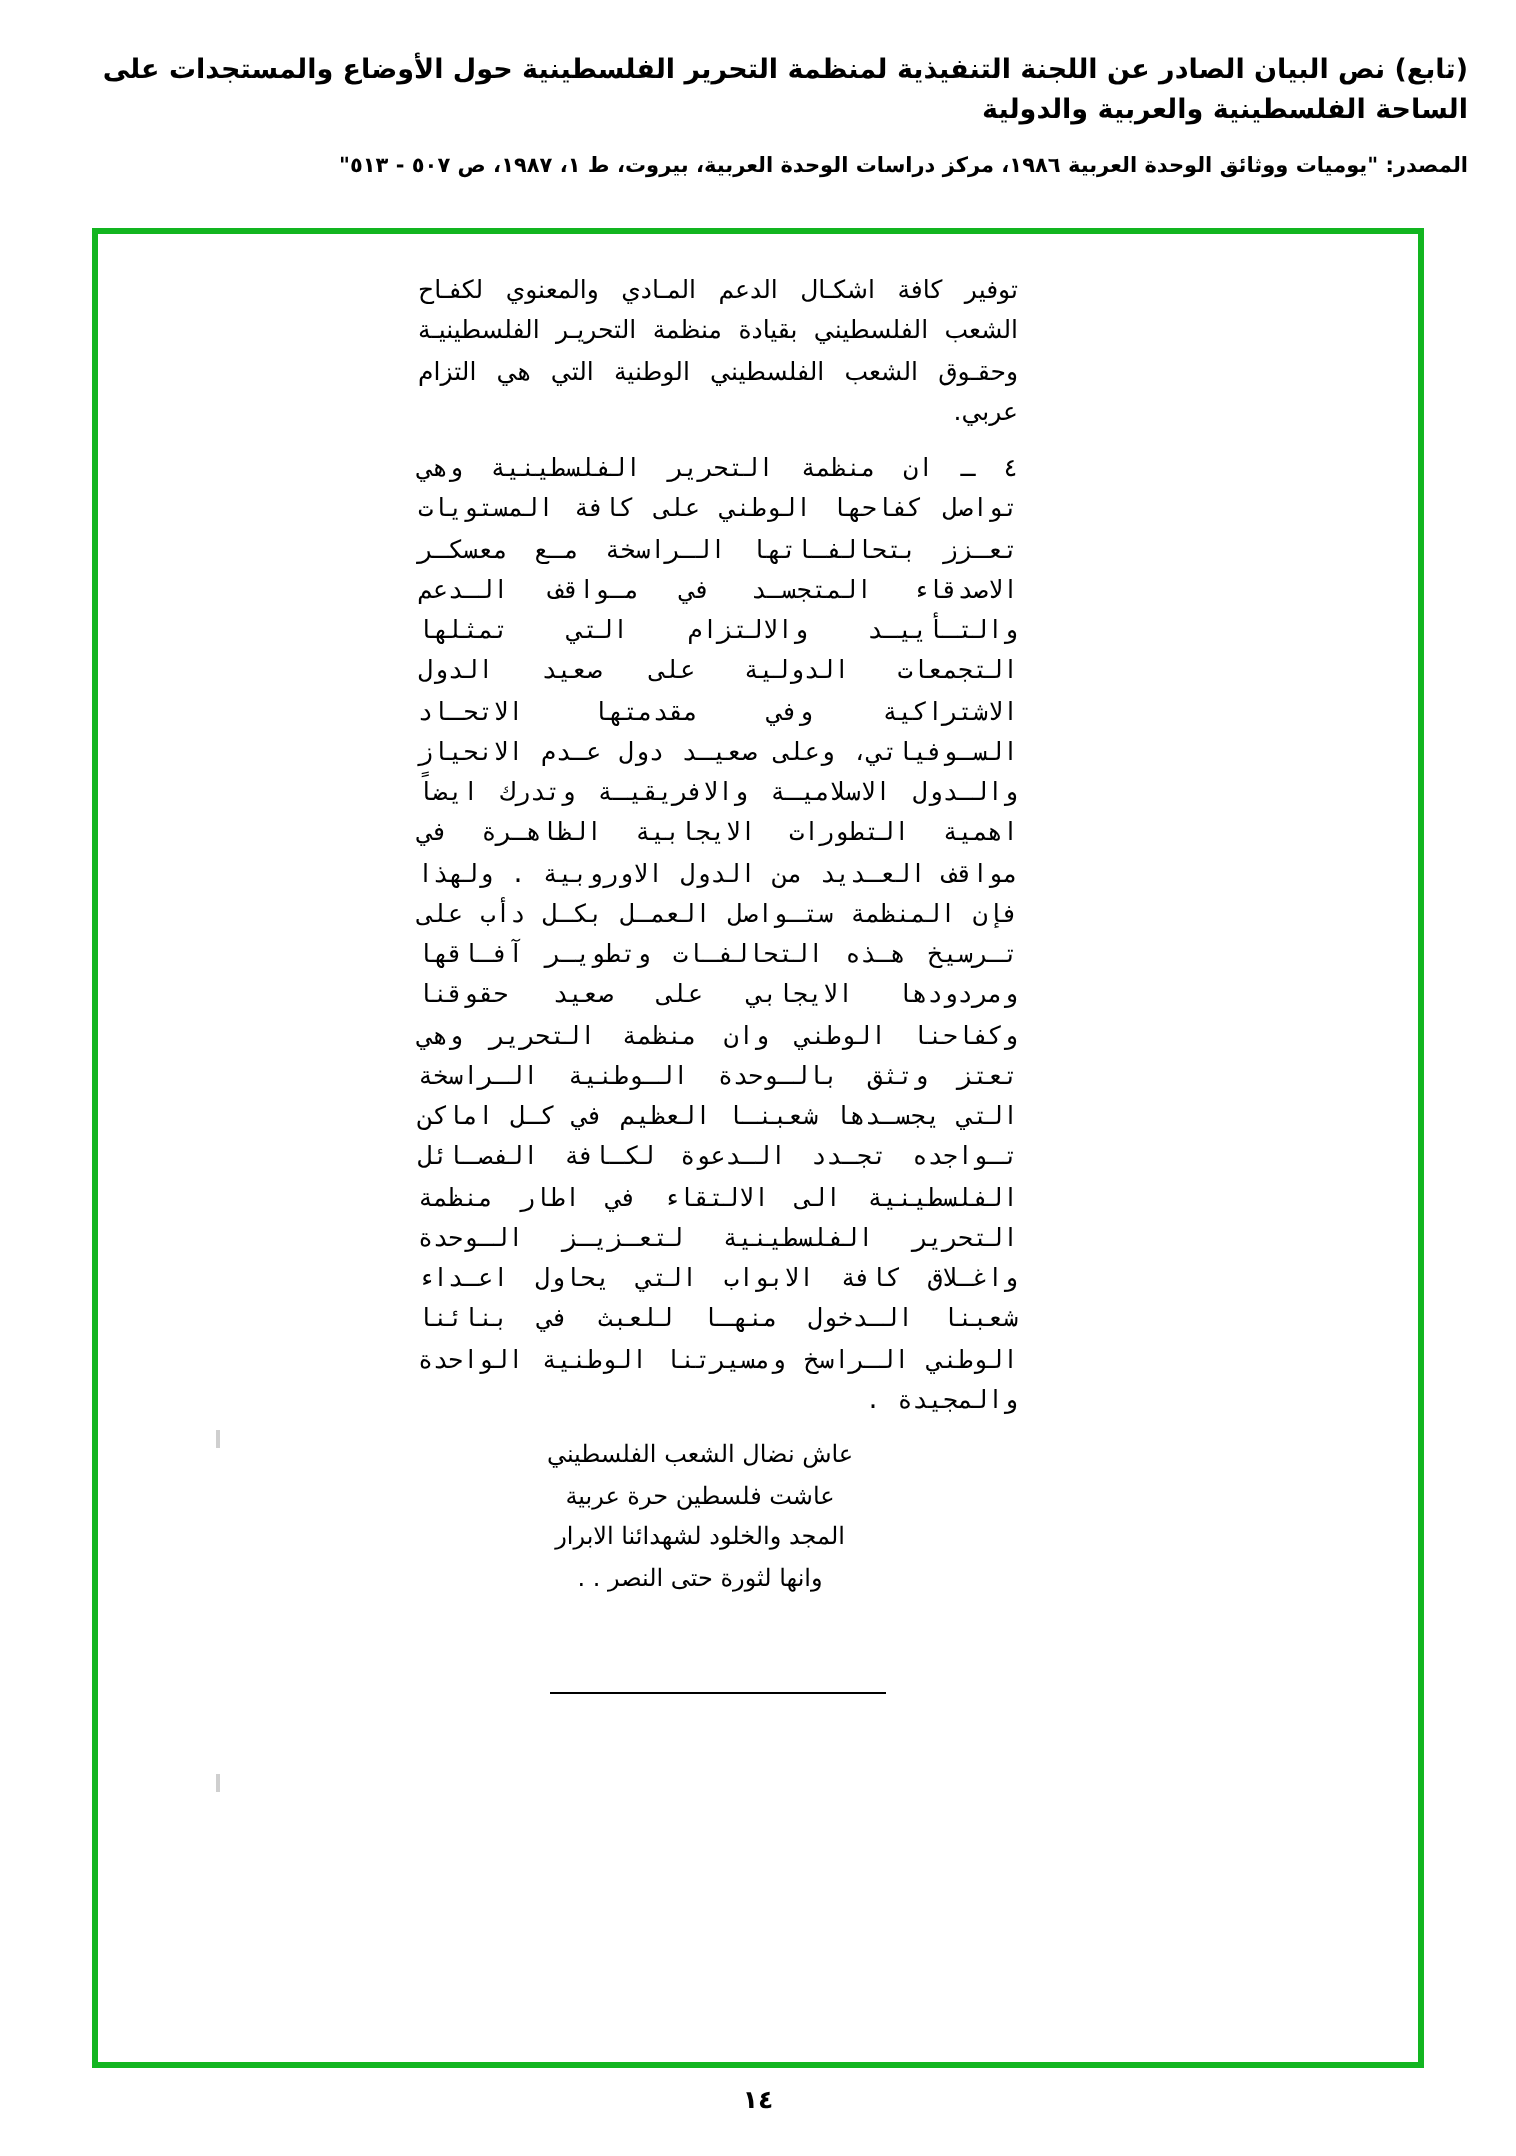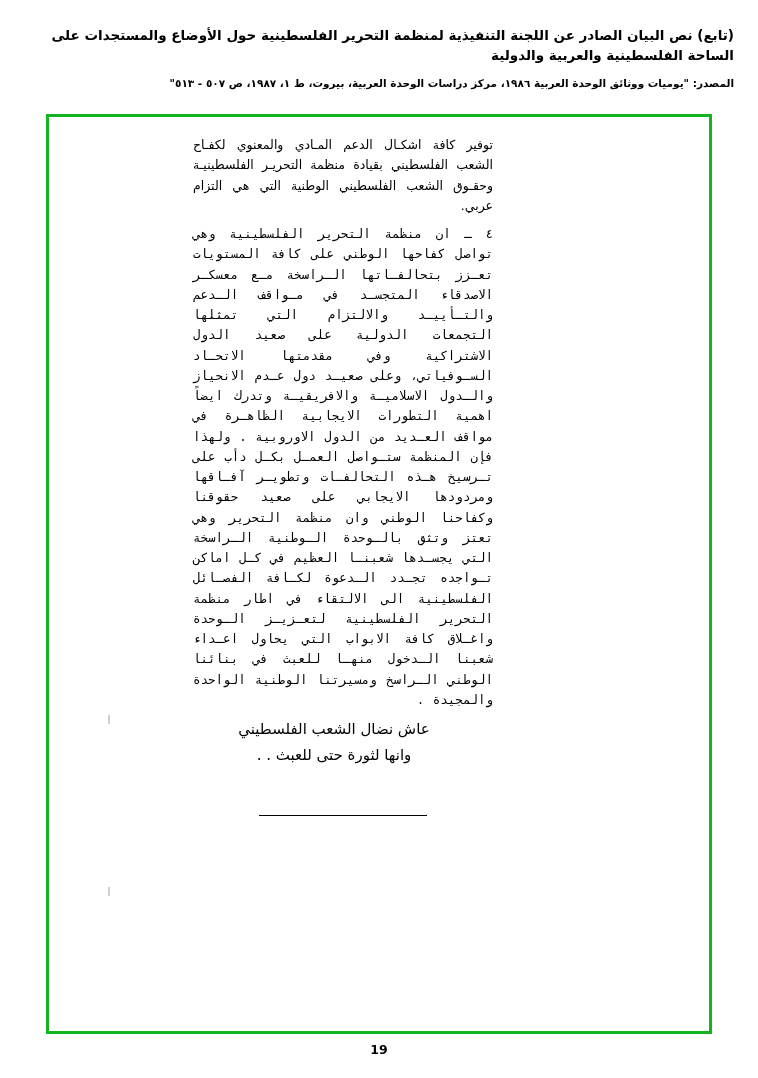--- a/index.html
+++ b/index.html
@@ -43,21 +43,21 @@
     left: 46px;
     top: 114px;
     width: 666px;
     height: 920px;
     border: 3px solid #12b520;
     box-sizing: border-box;
     background: #ffffff;
   }
 
   .frame-inner {
-    padding: 18px 40px 0 40px;
+    padding: 18px 24px 0 40px;
     height: 100%;
     box-sizing: border-box;
     margin-left: 16px;
   }
 
   .text-col {
     width: 300px;
     margin: 0 auto;
     margin-right: 176px;
     direction: rtl;
@@ -82,21 +82,21 @@
   }
 
   .slogans {
     margin-top: 6px;
     direction: rtl;
     text-align: center;
     padding-right: 18px;
   }
   .slogans div {
     font-family: "DejaVu Sans", "Liberation Sans", sans-serif;
-    font-size: 15px;
+    font-size: 12px;
     line-height: 1.72;
   }
   .slogans div.indent1 { padding-right: 0px; }
 
   .rule-wrap {
     margin-top: 46px;
     display: flex;
     justify-content: center;
   }
   .rule {
@@ -140,24 +140,26 @@
   <div class="artifact a1"></div>
   <div class="artifact a2"></div>
   <div class="frame-inner">
     <div class="text-col">
 
       <p class="para p1">توفير كافة اشكـال الدعم المـادي والمعنوي لكفـاح الشعب الفلسطيني بقيادة منظمة التحريـر الفلسطينيـة وحقـوق الشعب الفلسطيني الوطنية التي هي التزام عربي.</p>
       <p class="para p2 last">٤ ـ ان منظمة التحرير الفلسطينية وهي تواصل كفاحها الوطني على كافة المستويات تعـزز بتحالفـاتها الـراسخة مـع معسكـر الاصدقاء المتجسـد في مـواقف الـدعم والتـأييـد والالتزام التي تمثلها التجمعات الدولية على صعيد الدول الاشتراكية وفي مقدمتها الاتحـاد السـوفياتي، وعلى صعيـد دول عـدم الانحياز والـدول الاسلاميـة والافريقيـة وتدرك ايضاً اهمية التطورات الايجابية الظاهـرة في مواقف العـديد من الدول الاوروبية . ولهذا فإن المنظمة ستـواصل العمـل بكـل دأب على تـرسيخ هـذه التحالفـات وتطويـر آفـاقها ومردودها الايجابي على صعيد حقوقنا وكفاحنا الوطني وان منظمة التحرير وهي تعتز وتثق بالـوحدة الـوطنية الـراسخة التي يجسـدها شعبنـا العظيم في كـل اماكن تـواجده تجـدد الـدعوة لكـافة الفصـائل الفلسطينية الى الالتقاء في اطار منظمة التحرير الفلسطينية لتعـزيـز الـوحدة واغـلاق كافة الابواب التي يحاول اعـداء شعبنا الـدخول منهـا للعبث في بنائنا الوطني الـراسخ ومسيرتنا الوطنية الواحدة والمجيدة .</p>
 
       <div class="slogans">
         <div class="indent1">عاش نضال الشعب الفلسطيني</div>
-        <div>وانها لثورة حتى للعبث . .</div>
+        <div>عاشت فلسطين حرة عربية</div>
+        <div>المجد والخلود لشهدائنا الابرار</div>
+        <div>وانها لثورة حتى النصر . .</div>
       </div>
 
       <div class="rule-wrap">
         <div class="rule"></div>
       </div>
 
     </div>
   </div>
 </div>
 
-<div class="page-number">19</div>
+<div class="page-number">١٤</div>
 
 </body></html>

